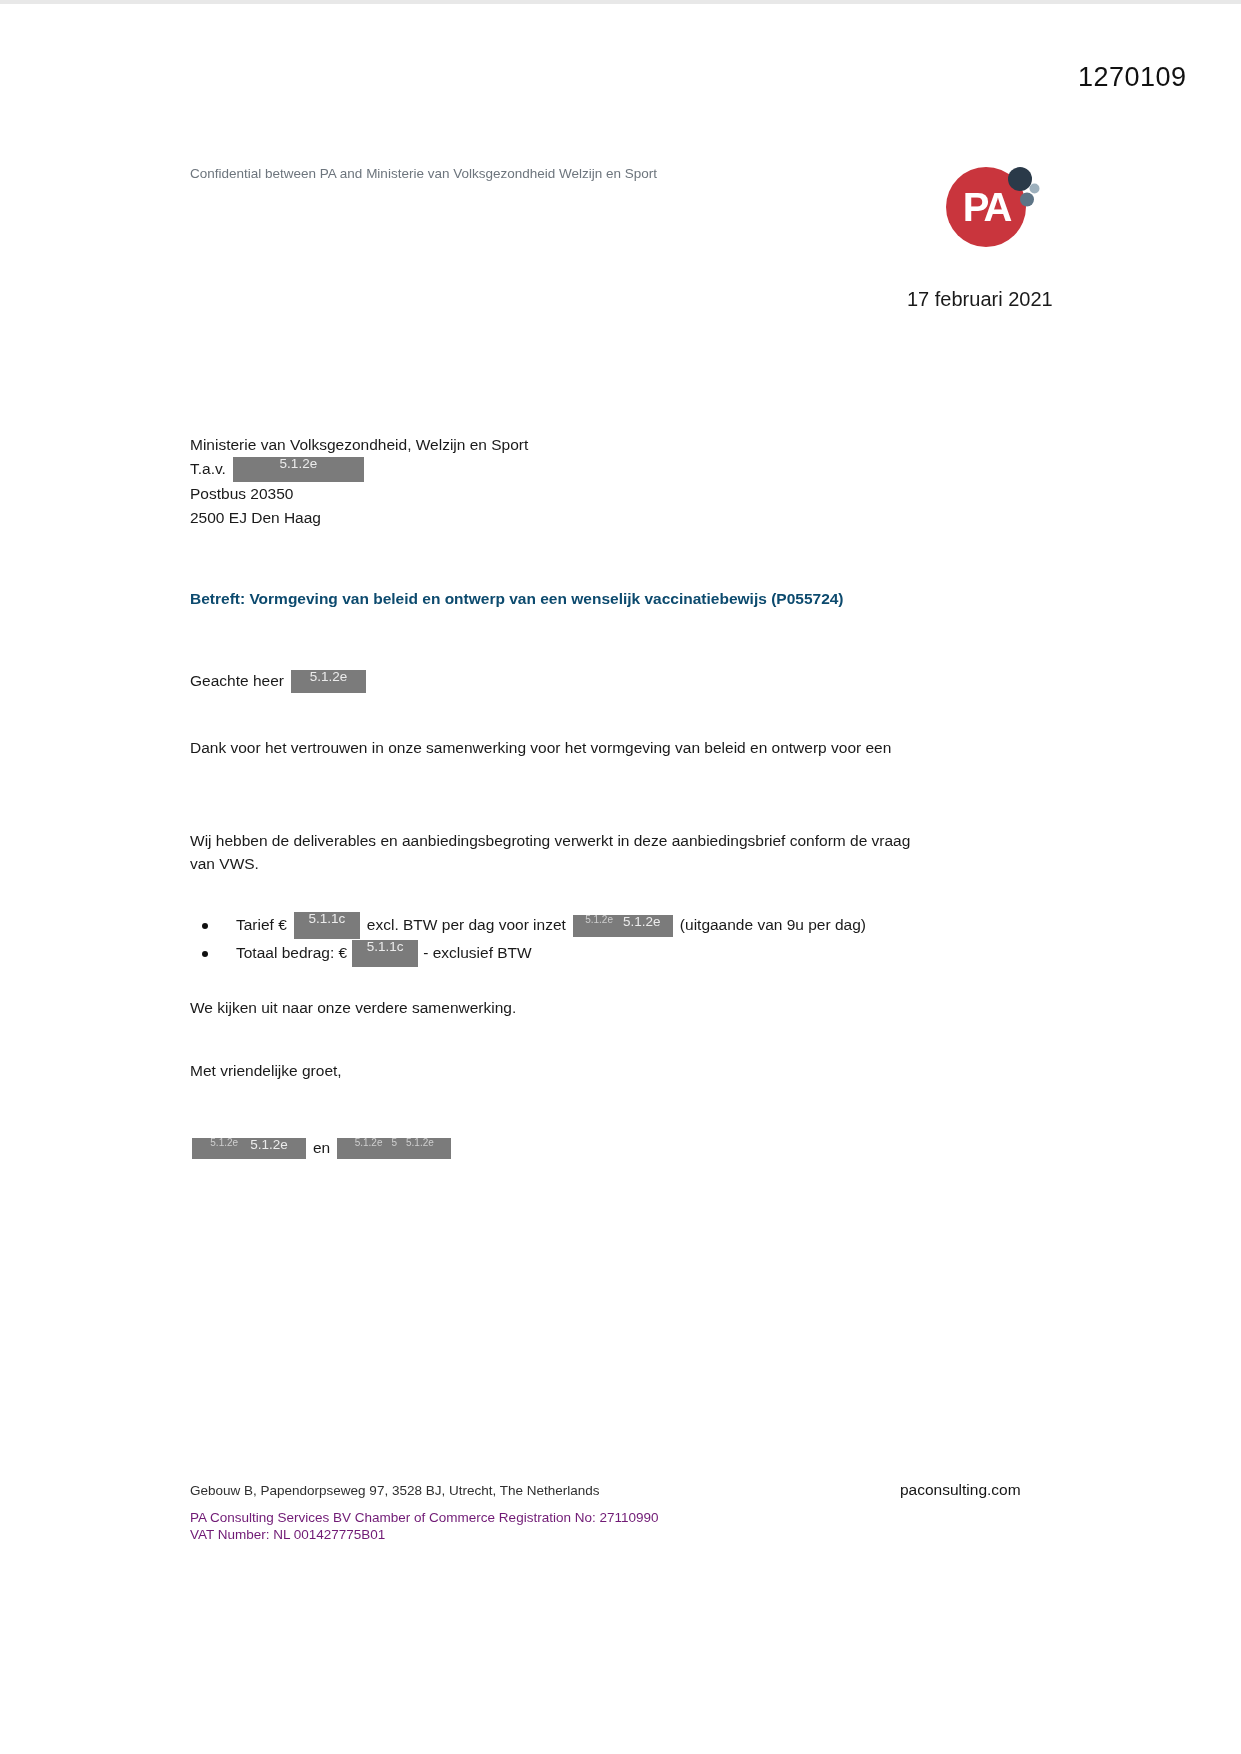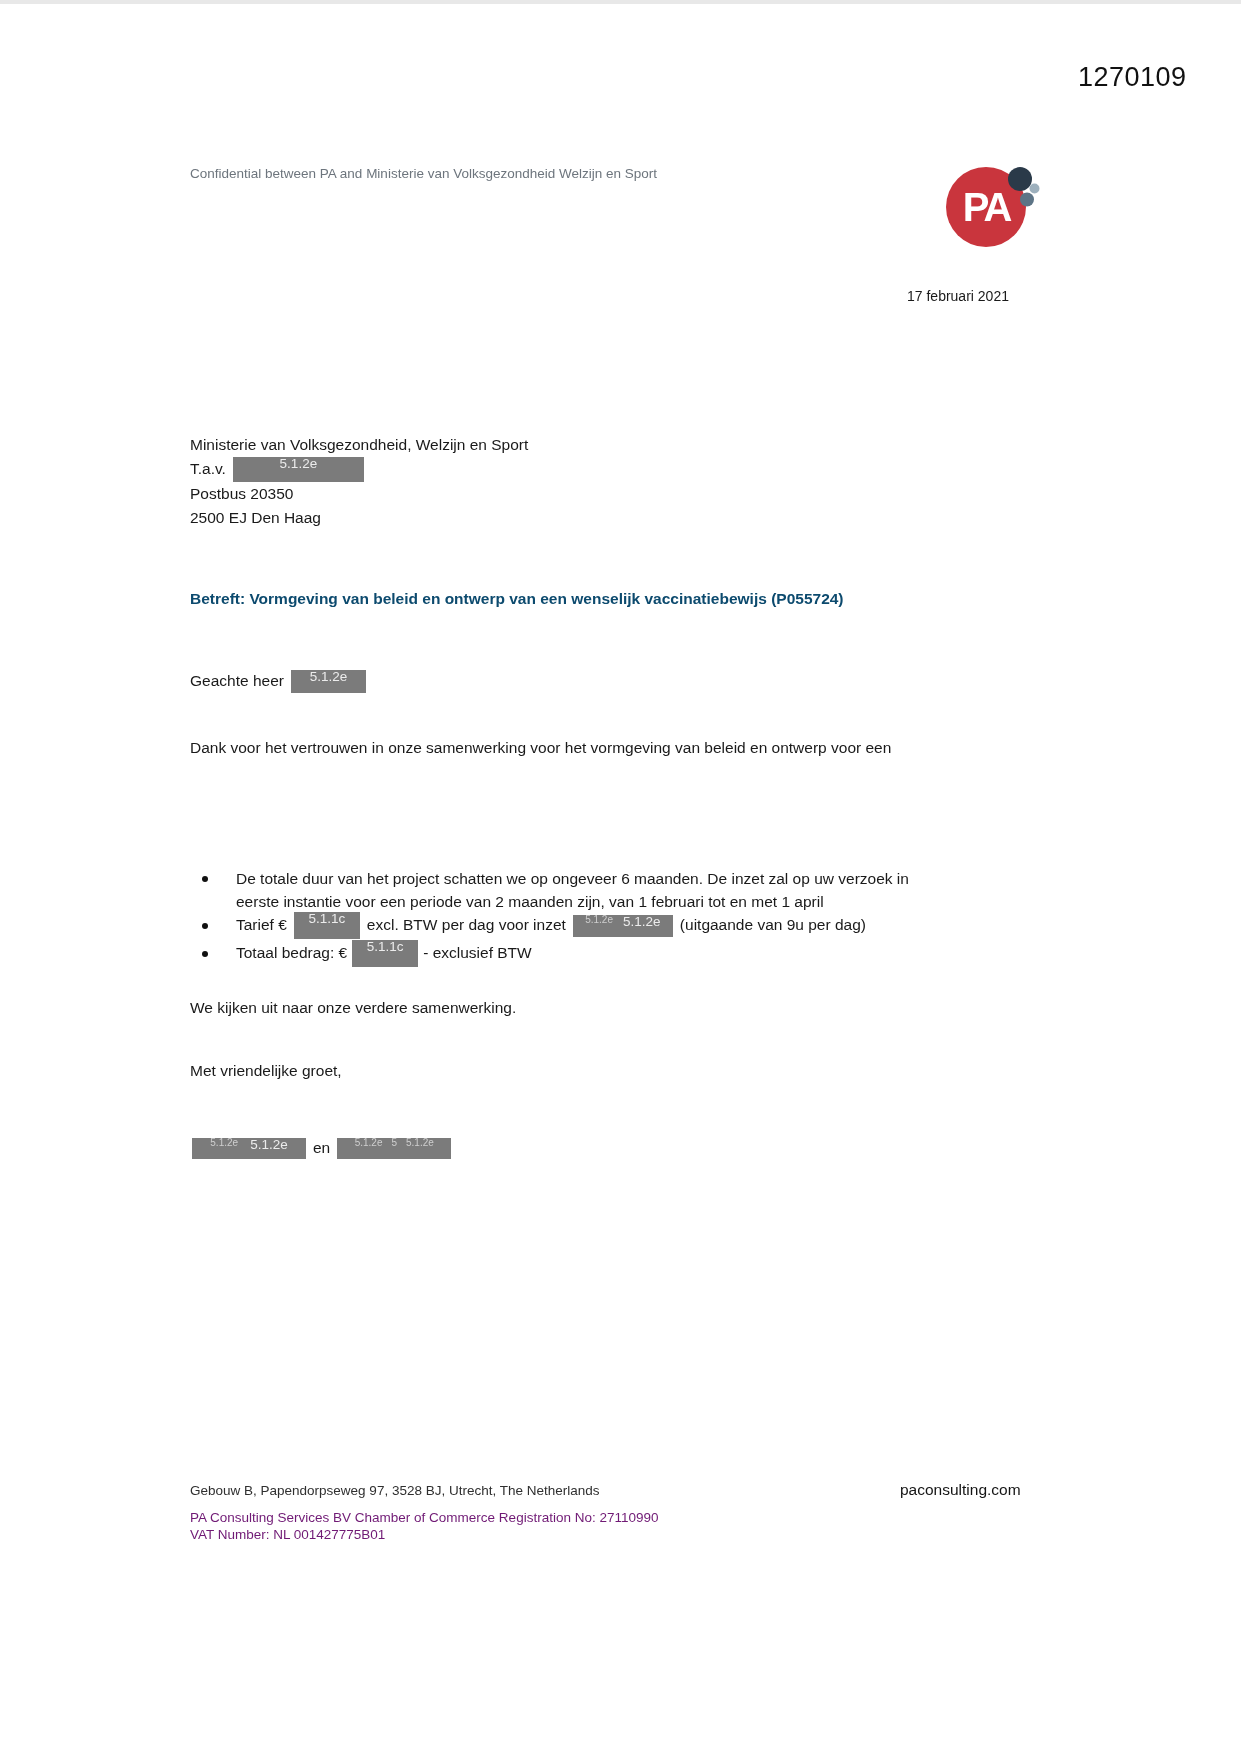--- a/index.html
+++ b/index.html
@@ -8,21 +8,21 @@
     width:1241px;height:1754px;
     background:#ffffff;
     font-family:"Liberation Sans", sans-serif;
     color:#141414;
     margin:4px auto;
     overflow:hidden;
   }
   .abs{position:absolute;}
   .doc-number{font-size:27px;color:#111;letter-spacing:0.5px;}
   .confidential{font-size:13.5px;color:#6d757d;}
-  .date-line{font-size:14px;color:#1a1a1a;}
+  .date-line{font-size:20px;color:#1a1a1a;}
   .body-text{font-size:15.5px;line-height:22.5px;color:#1a1a1a;}
   .subject{font-size:15.5px;font-weight:bold;color:#0c4a6e;}
   .addr-line{height:23.5px;display:flex;align-items:center;}
   .redact{
     background:#7b7b7b;color:#e3e3e3;
     display:inline-flex;align-items:flex-start;justify-content:center;
     font-size:13px;line-height:1;gap:14px;
     vertical-align:middle;
   }
   .redact .sm{font-size:10px;color:#cfcfcf;}
@@ -76,28 +76,25 @@
     <span>Geachte heer</span>
     <span class="redact" style="width:75px;height:23px;">
       <span class="main">5.1.2e</span>
     </span>
   </div>
 
   <div class="abs body-text" style="left:190px;top:733px;">
     <div>Dank voor het vertrouwen in onze samenwerking voor het vormgeving van beleid en ontwerp voor een</div>
   </div>
 
+  <div class="abs body-text" style="left:190px;top:826px;">
+    <div>Wij hebben de deliverables en aanbiedingsbegroting verwerkt in deze aanbiedingsbrief conform de vraag</div>
+    <div>van VWS.</div>
+  </div>
 
-  <div class="bullet-row body-text" style="top:864px;">
-    <span class="bullet-dot"></span>
-    <span>
-      <div>De totale duur van het project schatten we op ongeveer 6 maanden. De inzet zal op uw verzoek in</div>
-      <div>eerste instantie voor een periode van 2 maanden zijn, van 1 februari tot en met 1 april</div>
-    </span>
-  </div>
 
   <div class="bullet-row body-text" style="top:908px;align-items:center;">
     <span class="bullet-dot" style="margin-top:0;"></span>
     <span class="inline-row">
       <span>Tarief €</span>
       <span class="redact" style="width:66px;height:27px;">
         <span class="main">5.1.1c</span>
       </span>
       <span>excl. BTW per dag voor inzet</span>
       <span class="redact" style="width:100px;height:22px;gap:10px;">

